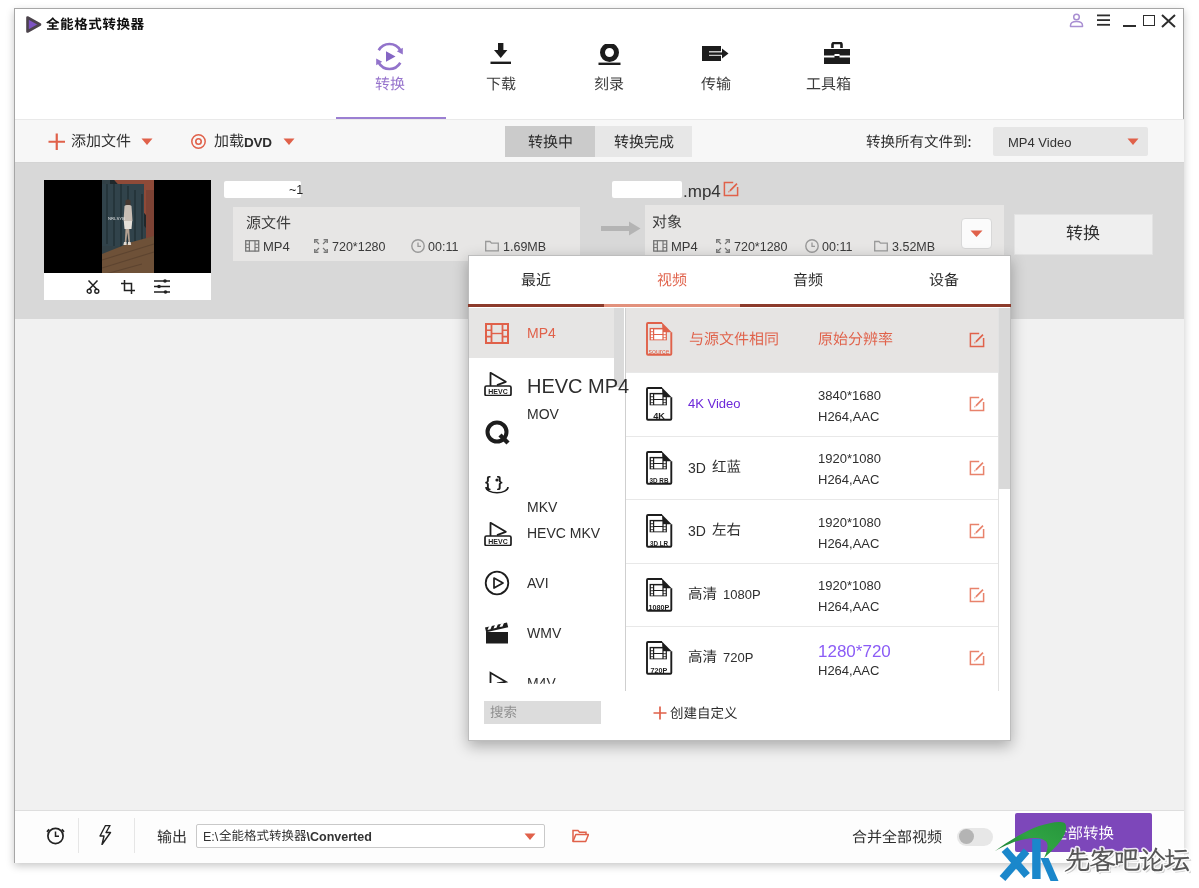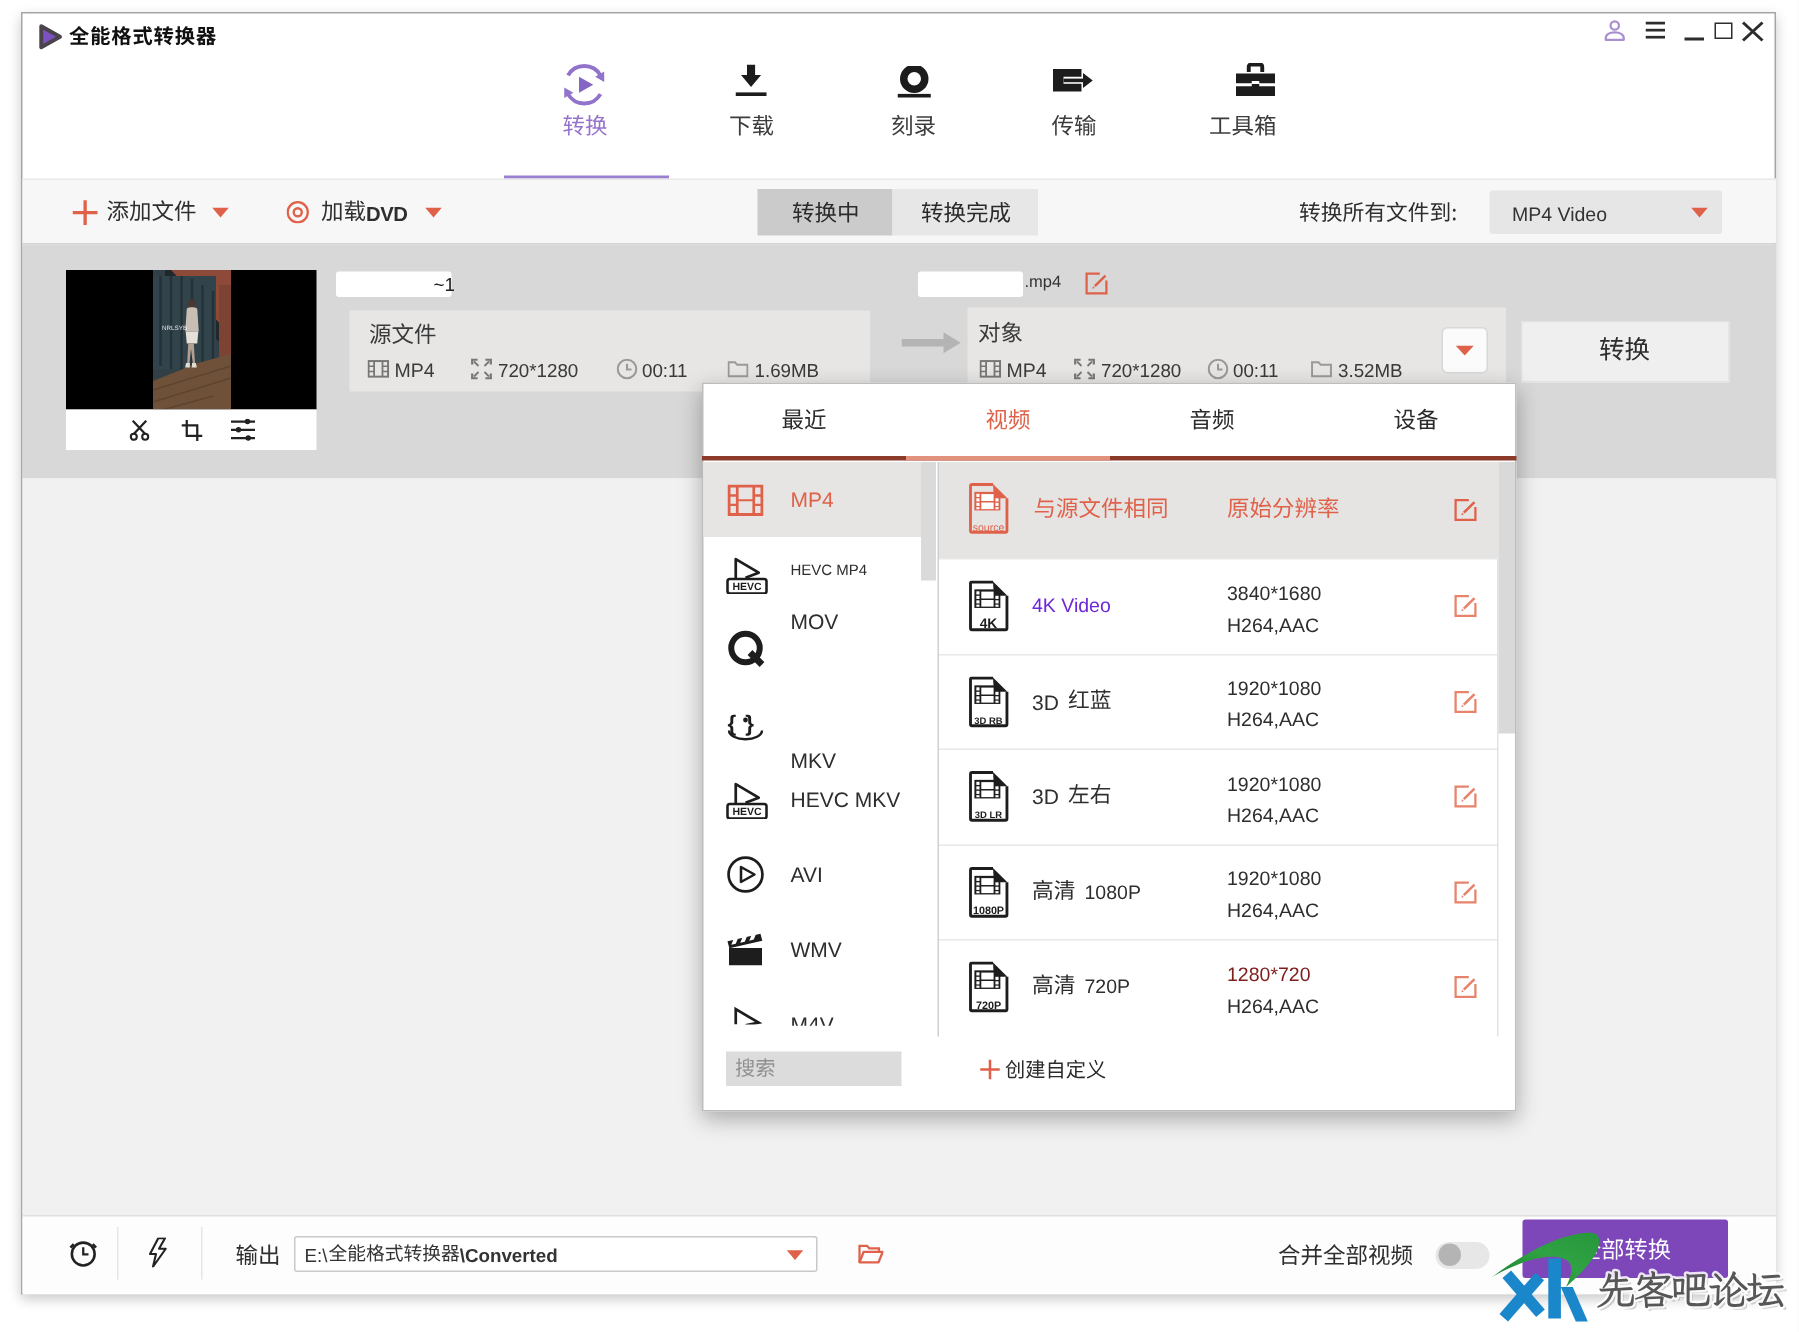--- a/index.html
+++ b/index.html
@@ -169,21 +169,21 @@
 <div style="position:absolute;left:428px;top:239.5px;font-size:12.5px;color:#3a3a3a;white-space:pre;">00:11</div>
 <svg class="abs" style="left:485px;top:240px" width="14" height="12">
     <path d="M0.7,10.8 V1.5 H5 L6.5,3.2 H13.3 V10.8 Z" fill="none" stroke="#999" stroke-width="1.3"></path>
   </svg>
 <div style="position:absolute;left:503px;top:239.5px;font-size:12.5px;color:#3a3a3a;white-space:pre;">1.69MB</div>
 <svg class="abs" style="left:601px;top:221px" width="40" height="15">
     <rect x="0" y="5" width="29" height="5" fill="#b4b4b4"></rect>
     <path d="M28,0.5 L39.5,7.5 L28,14.5 Z" fill="#b4b4b4"></path>
   </svg>
 <div class="abs" style="left:612px;top:181px;width:70px;height:17px;background:#fff;border-radius:2px;"></div>
-<div style="position:absolute;left:683px;top:182px;font-size:11px;color:#333;white-space:pre;text-align:center;">.mp4</div>
+<div style="position:absolute;left:683px;top:182px;font-size:17px;color:#333;white-space:pre;text-align:center;">.mp4</div>
 <svg class="abs" style="left:723px;top:181px" width="16" height="16" viewBox="0 0 16 16">
     <path d="M10.2,1.4 H1.4 V14.6 H14.6 V6" fill="none" stroke="#e0614a" stroke-width="1.5"></path>
     <path d="M6.3,9.2 L13.4,2.1 L14.6,3.3 L7.5,10.4 Z M5.2,11.5 L6.9,11 L5.7,9.8 Z" fill="#e0614a"></path>
   </svg>
 <div class="abs" style="left:645px;top:205px;width:359px;height:56px;background:#e7e6e5;"></div>
 <svg style="position:absolute;left:652px;top:214px;overflow:visible" width="32" height="18">
     <path transform="translate(0,13.2) scale(0.015000,-0.015000)" fill="#3a3a3a" d="M502 394C549 323 594 228 610 168L676 201C660 261 612 353 563 422ZM91 453C152 398 217 333 275 267C215 139 136 42 45 -17C63 -32 86 -60 98 -78C190 -12 268 80 329 203C374 147 411 94 435 49L495 104C466 156 419 218 364 281C410 396 443 533 460 695L411 709L398 706H70V635H378C363 527 339 430 307 344C254 399 198 453 144 500ZM765 840V599H482V527H765V22C765 4 758 -1 741 -2C724 -2 668 -3 605 0C615 -23 626 -58 630 -79C715 -79 766 -77 796 -64C827 -51 839 -28 839 22V527H959V599H839V840Z M1341 844C1286 762 1185 663 1052 590C1068 580 1091 555 1102 538C1122 550 1141 562 1160 575V411H1328C1253 365 1163 332 1065 310C1077 296 1096 268 1103 254C1202 282 1294 319 1373 370C1398 353 1421 336 1441 318C1357 259 1213 203 1098 177C1112 164 1130 140 1140 124C1251 154 1389 214 1479 280C1495 262 1509 244 1520 226C1418 143 1234 66 1084 30C1099 17 1119 -9 1129 -27C1266 13 1434 88 1546 173C1573 101 1560 39 1520 13C1500 -1 1476 -3 1450 -3C1427 -3 1391 -3 1355 1C1366 -18 1374 -48 1375 -68C1408 -69 1439 -70 1463 -70C1505 -70 1534 -64 1569 -40C1636 2 1654 104 1605 211L1660 237C1703 143 1785 30 1903 -29C1913 -8 1936 21 1953 36C1840 83 1761 181 1719 268C1769 294 1819 323 1861 351L1801 396C1744 354 1653 299 1578 261C1544 313 1494 364 1425 407L1430 411H1849V636H1582C1611 669 1640 708 1660 743L1609 777L1597 773H1377C1393 791 1407 810 1420 828ZM1324 713H1554C1536 686 1514 658 1492 636H1241C1271 661 1299 687 1324 713ZM1231 578H1495C1472 537 1442 501 1407 470H1231ZM1566 578H1775V470H1492C1521 502 1545 538 1566 578Z"></path>
   </svg>
 <svg class="abs" style="left:653px;top:240px" width="15" height="12">
     <rect x="0.7" y="0.7" width="13" height="10.4" fill="none" stroke="#777" stroke-width="1.3"></rect>
@@ -263,21 +263,21 @@
   </svg>
 <svg class="abs" style="left:484px;top:621px" width="26" height="24">
     <path d="M1,6.5 L23,1.5 L24.2,6.2 L2.2,11.2 Z" fill="#1d1d1d"></path>
     <path d="M5,5.2 L8,4.5 L6.5,8.2 L3.5,8.9 Z M11,3.8 L14,3.1 L12.5,6.8 L9.5,7.5 Z M17,2.4 L20,1.7 L18.5,5.4 L15.5,6.1 Z" fill="#fff"></path>
     <rect x="2" y="11" width="22" height="11.5" fill="#1d1d1d"></rect>
   </svg>
 <svg class="abs" style="left:484px;top:670px" width="28" height="13">
     <path d="M6.5,13 V2.8 L21.8,11.8 L13,13.5" fill="none" stroke="#1d1d1d" stroke-width="1.8"></path>
   </svg>
 <div style="position:absolute;left:527px;top:324.8px;font-size:14px;color:#e0614a;white-space:pre;">MP4</div>
-<div style="position:absolute;left:527px;top:374.8px;font-size:10px;color:#2e2e2e;white-space:pre;">HEVC MP4</div>
+<div style="position:absolute;left:527px;top:374.8px;font-size:20px;color:#2e2e2e;white-space:pre;">HEVC MP4</div>
 <div style="position:absolute;left:527px;top:406px;font-size:14px;color:#2e2e2e;white-space:pre;">MOV</div>
 <div style="position:absolute;left:527px;top:474.8px;font-size:14px;color:#2e2e2e;white-space:pre;margin-top:24px;">MKV</div>
 <div style="position:absolute;left:527px;top:524.8px;font-size:14px;color:#2e2e2e;white-space:pre;">HEVC MKV</div>
 <div style="position:absolute;left:527px;top:574.8px;font-size:14px;color:#2e2e2e;white-space:pre;">AVI</div>
 <div style="position:absolute;left:527px;top:624.8px;font-size:14px;color:#2e2e2e;white-space:pre;">WMV</div>
 <div style="position:absolute;left:527px;top:674.8px;font-size:14px;color:#2e2e2e;white-space:pre;clip-path:inset(0 0 7px 0);">M4V</div>
 <div class="abs" style="left:626px;top:308px;width:372px;height:64px;background:#e6e4e3;"></div>
 <div class="abs" style="left:626px;top:372px;width:372px;height:1px;background:#e8e8e8;"></div>
 <div class="abs" style="left:626px;top:435.5px;width:372px;height:1px;background:#e8e8e8;"></div>
 <div class="abs" style="left:626px;top:499px;width:372px;height:1px;background:#e8e8e8;"></div>
@@ -419,21 +419,21 @@
     <rect x="9.2" y="13" width="8.2" height="4.4" fill="#fff"></rect>
     <rect x="18.6" y="10.2" width="2.1" height="2.1" fill="#fff"></rect>
     <rect x="18.6" y="13.2" width="2.1" height="2.1" fill="#fff"></rect>
     <rect x="18.6" y="16.1" width="2.1" height="1.4" fill="#fff"></rect>
     <text x="14" y="31.5" font-size="7.2" font-weight="bold" text-anchor="middle" fill="#1d1d1d" font-family="Liberation Sans">720P</text>
   </svg>
 <svg style="position:absolute;left:688px;top:649px;overflow:visible" width="31" height="18">
     <path transform="translate(0,12.8) scale(0.014500,-0.014500)" fill="#2e2e2e" d="M286 559H719V468H286ZM211 614V413H797V614ZM441 826 470 736H59V670H937V736H553C542 768 527 810 513 843ZM96 357V-79H168V294H830V-1C830 -12 825 -16 813 -16C801 -16 754 -17 711 -15C720 -31 731 -54 735 -72C799 -72 842 -72 869 -63C896 -53 905 -37 905 0V357ZM281 235V-21H352V29H706V235ZM352 179H638V85H352Z M1082 772C1137 742 1207 695 1241 662L1287 721C1252 752 1181 796 1126 823ZM1035 506C1093 475 1166 427 1201 394L1246 453C1209 486 1135 531 1078 559ZM1066 -21 1134 -66C1182 28 1240 154 1282 261L1222 305C1175 190 1111 57 1066 -21ZM1431 212H1793V134H1431ZM1431 268V342H1793V268ZM1575 840V762H1319V704H1575V640H1343V585H1575V516H1281V458H1950V516H1649V585H1888V640H1649V704H1913V762H1649V840ZM1361 400V-79H1431V77H1793V5C1793 -7 1788 -11 1774 -12C1760 -13 1712 -13 1662 -11C1671 -29 1680 -57 1684 -76C1755 -76 1800 -76 1828 -64C1856 -53 1864 -33 1864 4V400Z"></path>
   </svg>
 <div style="position:absolute;left:723px;top:650px;font-size:13px;color:#2e2e2e;white-space:pre;">720P</div>
-<div style="position:absolute;left:818px;top:641.5px;font-size:13px;color:#7f1d1d;white-space:pre;">1280*720</div>
+<div style="position:absolute;left:818px;top:641.5px;font-size:17px;color:#8b5cf6;white-space:pre;">1280*720</div>
 <div style="position:absolute;left:818px;top:662.5px;font-size:13px;color:#2e2e2e;white-space:pre;">H264,AAC</div>
 <svg class="abs" style="left:969px;top:650px" width="16" height="16" viewBox="0 0 16 16">
     <path d="M10.2,1.4 H1.4 V14.6 H14.6 V6" fill="none" stroke="#e8826b" stroke-width="1.5"></path>
     <path d="M6.3,9.2 L13.4,2.1 L14.6,3.3 L7.5,10.4 Z M5.2,11.5 L6.9,11 L5.7,9.8 Z" fill="#e8826b"></path>
   </svg>
 <div class="abs" style="left:484px;top:701px;width:117px;height:23px;background:#dcdcdc;"></div>
 <svg style="position:absolute;left:490px;top:704.5px;overflow:visible" width="29" height="16">
     <path transform="translate(0,11.9) scale(0.013500,-0.013500)" fill="#8f8f8f" d="M166 840V638H46V568H166V354L39 309L59 238L166 279V13C166 0 161 -3 150 -3C138 -4 103 -4 64 -3C74 -24 83 -56 85 -75C144 -76 181 -73 205 -61C229 -48 237 -27 237 13V306L349 350L336 418L237 380V568H339V638H237V840ZM379 290V226H424L416 223C458 156 515 99 584 53C499 16 402 -7 304 -20C317 -36 331 -64 338 -82C449 -64 557 -34 651 12C730 -29 820 -59 917 -78C927 -59 946 -31 962 -16C875 -2 793 21 721 52C803 106 870 178 911 271L866 293L853 290H683V387H915V758H723V696H847V602H727V545H847V449H683V841H614V449H457V544H566V602H457V694C509 710 563 730 607 754L553 804C516 779 450 751 392 732V387H614V290ZM809 226C771 169 717 123 652 87C586 125 531 171 491 226Z M1633 104C1718 58 1825 -12 1877 -58L1938 -14C1881 32 1773 98 1690 141ZM1290 136C1233 82 1143 26 1061 -11C1078 -23 1106 -47 1119 -61C1198 -20 1294 46 1358 109ZM1194 319C1211 326 1237 329 1421 341C1339 302 1269 272 1237 260C1179 236 1135 222 1102 219C1109 200 1119 166 1122 153C1148 162 1187 166 1479 185V10C1479 -2 1475 -6 1458 -6C1443 -8 1389 -8 1327 -6C1339 -26 1351 -54 1355 -75C1428 -75 1479 -75 1510 -63C1543 -52 1552 -32 1552 8V189L1797 204C1824 176 1848 148 1864 126L1922 166C1879 221 1789 304 1718 362L1665 328C1691 306 1719 281 1746 255L1309 232C1450 285 1592 352 1727 434L1673 480C1629 451 1581 424 1532 398L1309 385C1378 419 1447 460 1510 505L1480 528H1862V405H1936V593H1539V686H1923V752H1539V841H1461V752H1076V686H1461V593H1066V405H1137V528H1434C1363 473 1274 425 1246 411C1218 396 1193 387 1174 385C1181 367 1191 333 1194 319Z"></path>
   </svg>
 <svg class="abs" style="left:653px;top:705.5px" width="14" height="14">

